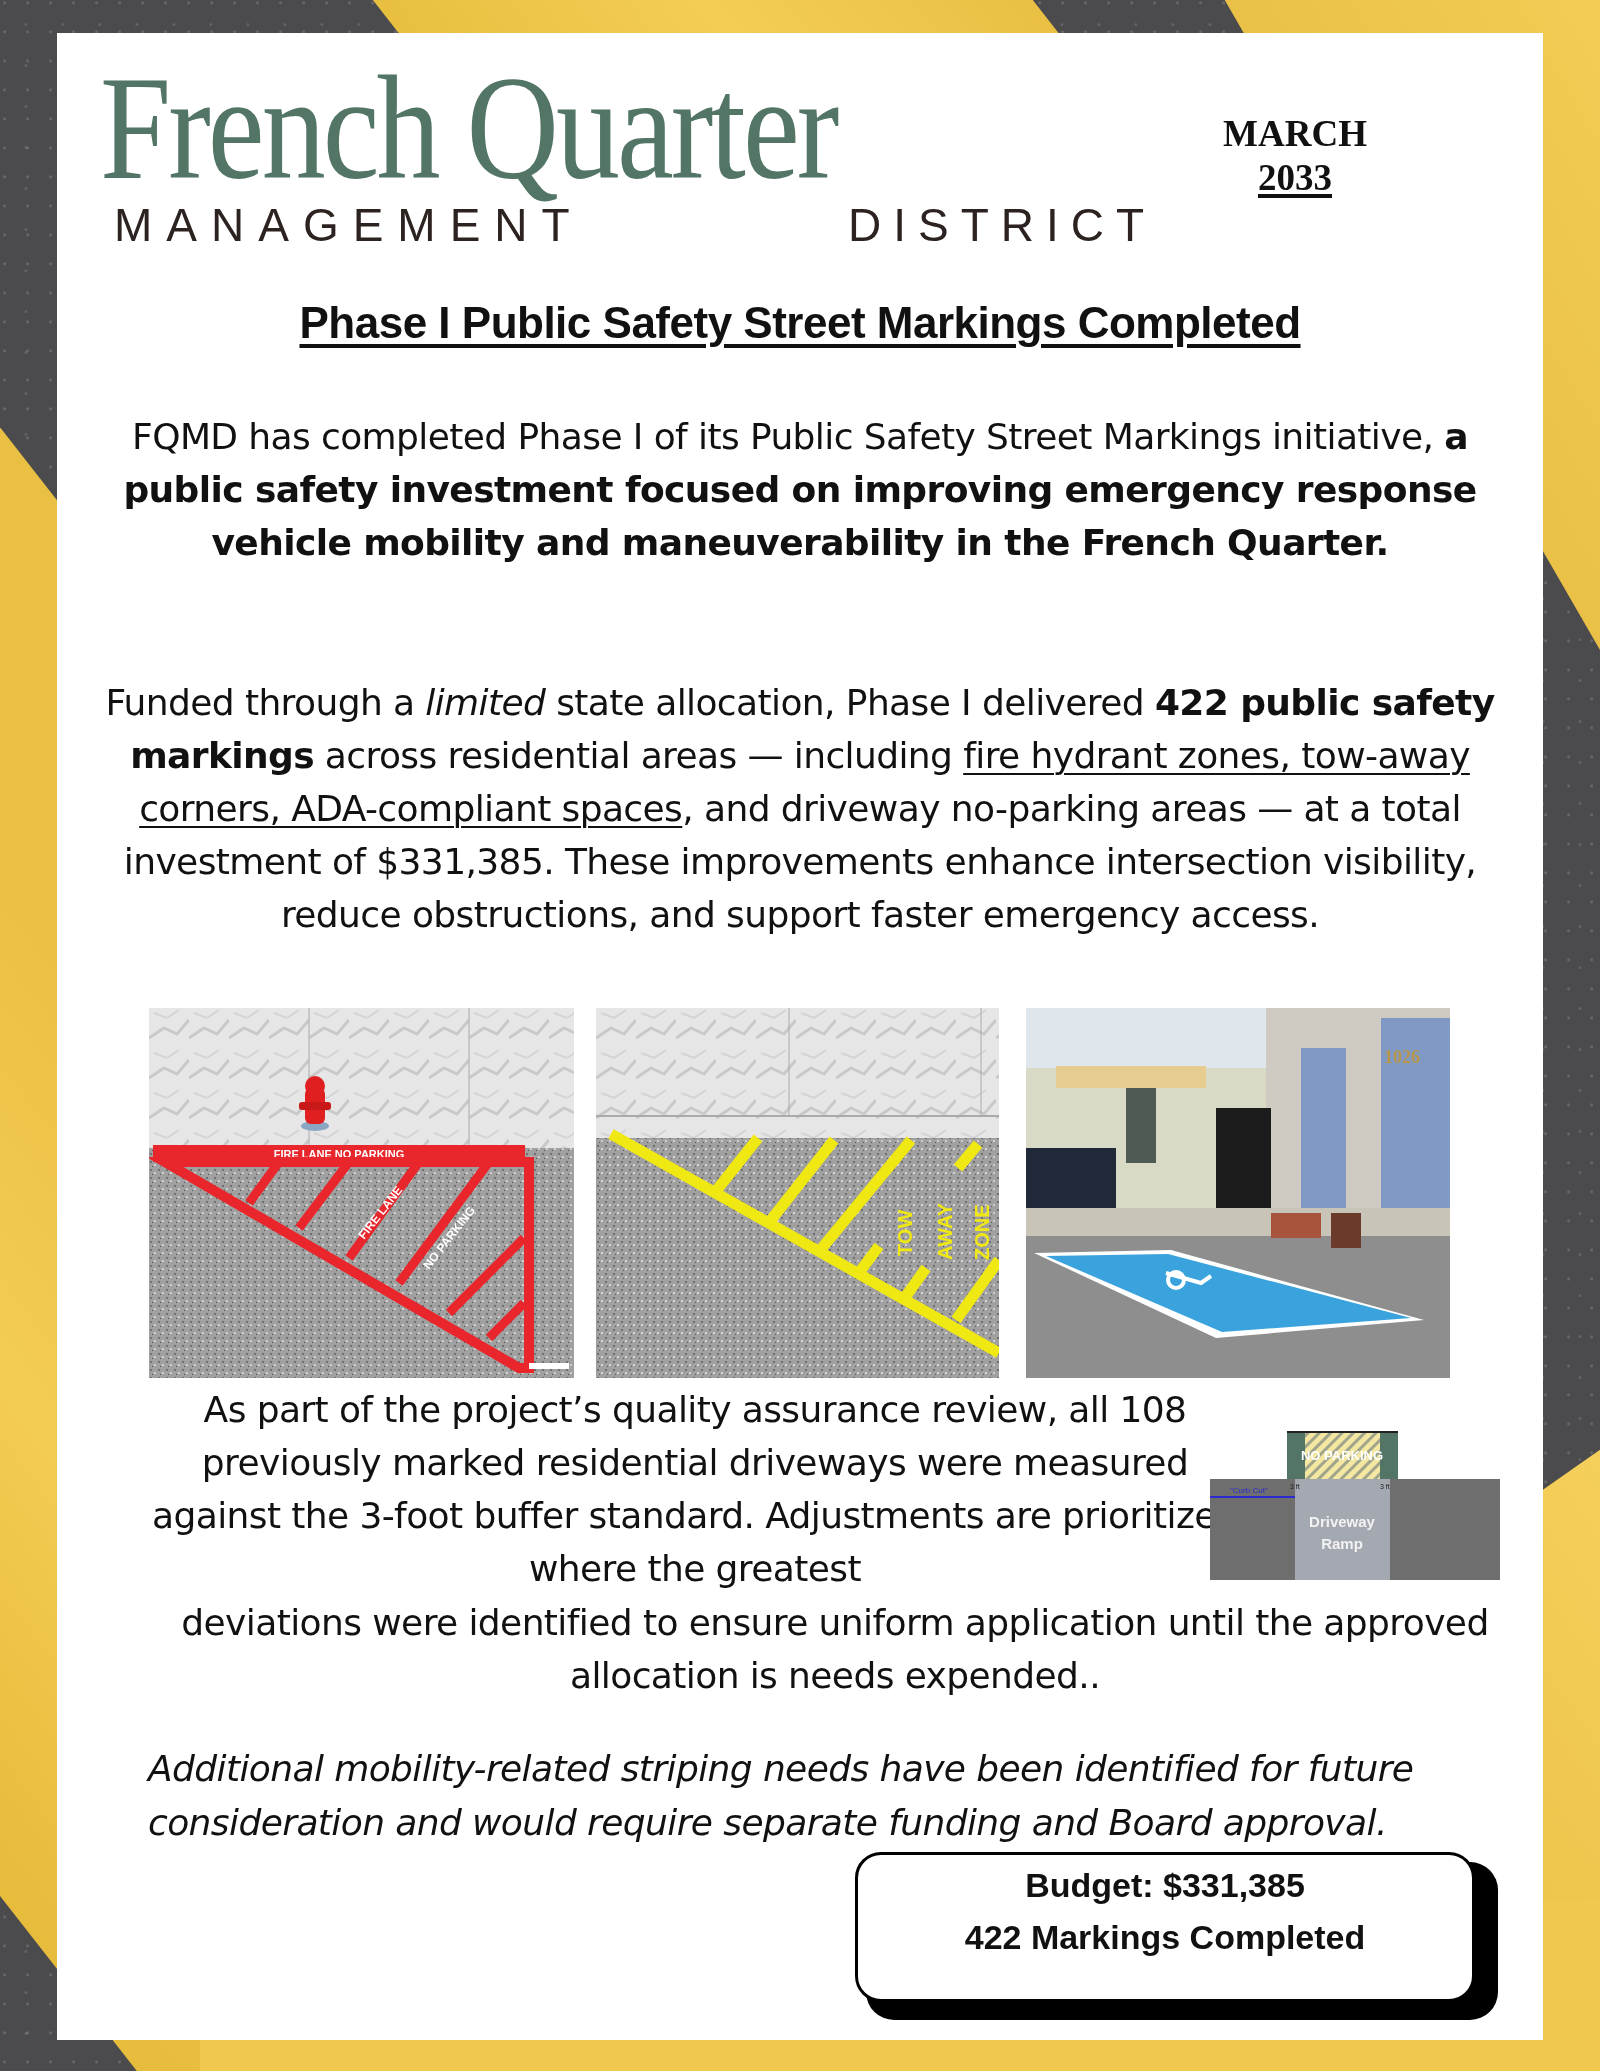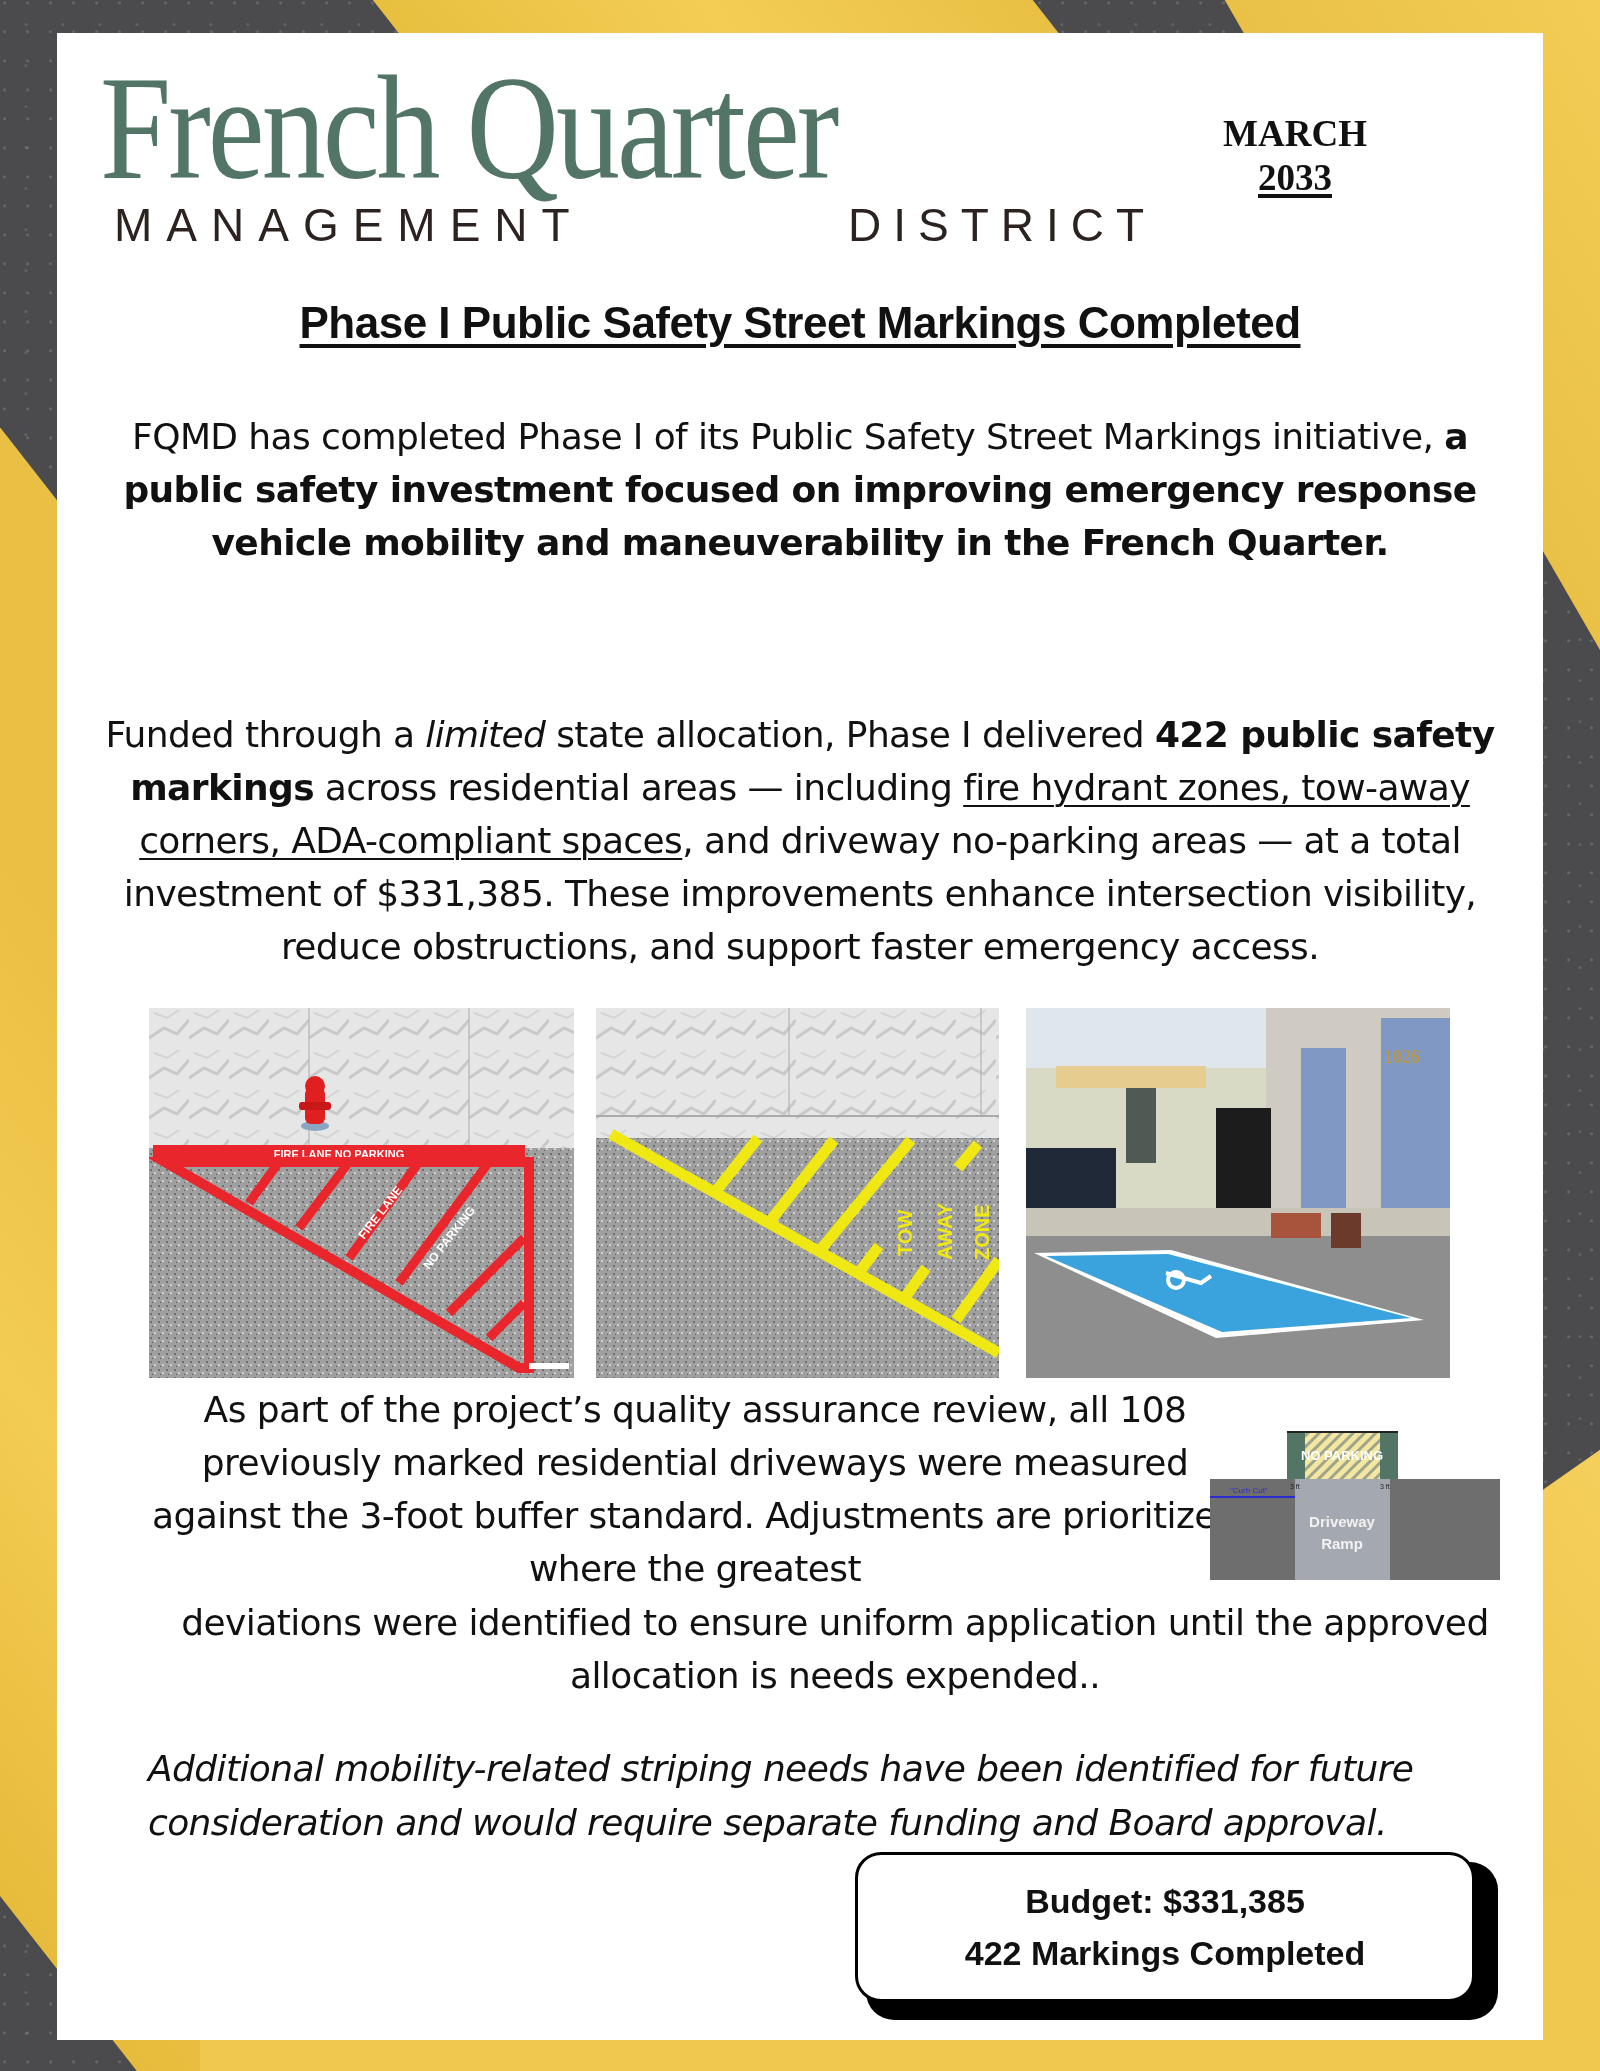--- a/index.html
+++ b/index.html
@@ -21,32 +21,32 @@
   .logo{position:absolute;left:100px;top:55px;width:1020px;height:200px;}
   .logo-main{position:absolute;left:0;top:0;font-family:"Liberation Serif","DejaVu Serif",serif;
     font-size:128px;color:#527566;letter-spacing:-3px;line-height:1;transform:scaleY(1.15);transform-origin:top left;}
   .logo-sub-l{position:absolute;left:14px;top:143px;font-family:"Liberation Sans",sans-serif;font-size:46px;letter-spacing:14px;color:#2c2320;}
   .logo-sub-r{position:absolute;left:748px;top:143px;font-family:"Liberation Sans",sans-serif;font-size:46px;letter-spacing:12px;color:#2c2320;}
   .date{position:absolute;left:1190px;top:112px;width:210px;text-align:center;font-family:Liberation Serif, serif;font-weight:bold;font-size:37px;line-height:44px;}
   .date .yr{text-decoration:underline;text-decoration-thickness:4px;text-underline-offset:4px;}
   .title{position:absolute;left:100px;top:298px;width:1400px;text-align:center;font-family:"Liberation Sans",sans-serif;font-weight:bold;font-size:44px;text-decoration:underline;text-decoration-thickness:4px;text-underline-offset:6px;letter-spacing:-0.5px;}
   .para{position:absolute;text-align:center;font-family:"DejaVu Sans",sans-serif;font-size:36px;line-height:53px;letter-spacing:-0.6px;}
   .p1{left:95px;top:410px;width:1410px;}
-  .p2{left:85px;top:676px;width:1430px;margin-top:32px;}
+  .p2{left:85px;top:676px;width:1430px;}
   .u{text-decoration:underline;text-decoration-thickness:2px;text-underline-offset:5px;}
   .imgs{position:absolute;top:1008px;height:370px;}
   .img1{left:149px;width:425px;}
   .img2{left:596px;width:403px;}
   .img3{left:1026px;width:424px;}
   .p3{left:150px;top:1383px;width:1090px;text-align:center;}
   .p3b{left:150px;top:1596px;width:1370px;text-align:center;}
   .drv{position:absolute;left:1210px;top:1427px;width:290px;height:153px;}
   .p4{position:absolute;left:148px;top:1742px;width:1340px;text-align:left;font-family:"DejaVu Sans",sans-serif;font-style:italic;font-size:36px;line-height:54px;letter-spacing:-0.6px;}
   .badge-shadow{position:absolute;left:866px;top:1862px;width:632px;height:158px;border-radius:28px;background:#000;}
-  .badge{position:absolute;left:855px;top:1852px;width:620px;height:150px;border:3px solid #000;border-radius:26px;background:#fff;text-align:center;font-family:"Liberation Sans",sans-serif;font-weight:bold;font-size:34px;line-height:52px;padding-top:20px;box-sizing:border-box;}
+  .badge{position:absolute;left:855px;top:1852px;width:620px;height:150px;border:3px solid #000;border-radius:26px;background:#fff;text-align:center;font-family:"Liberation Sans",sans-serif;font-weight:bold;font-size:34px;line-height:52px;padding-top:4px;box-sizing:border-box;}
 </style>
 </head>
 <body>
 
 <div class="bg">
   <div class="stripe s1"></div>
   <div class="stripe s2"></div>
   <div class="stripe s3"></div>
   <div class="stripe s4"></div>
   <div class="stripe s5"></div>

